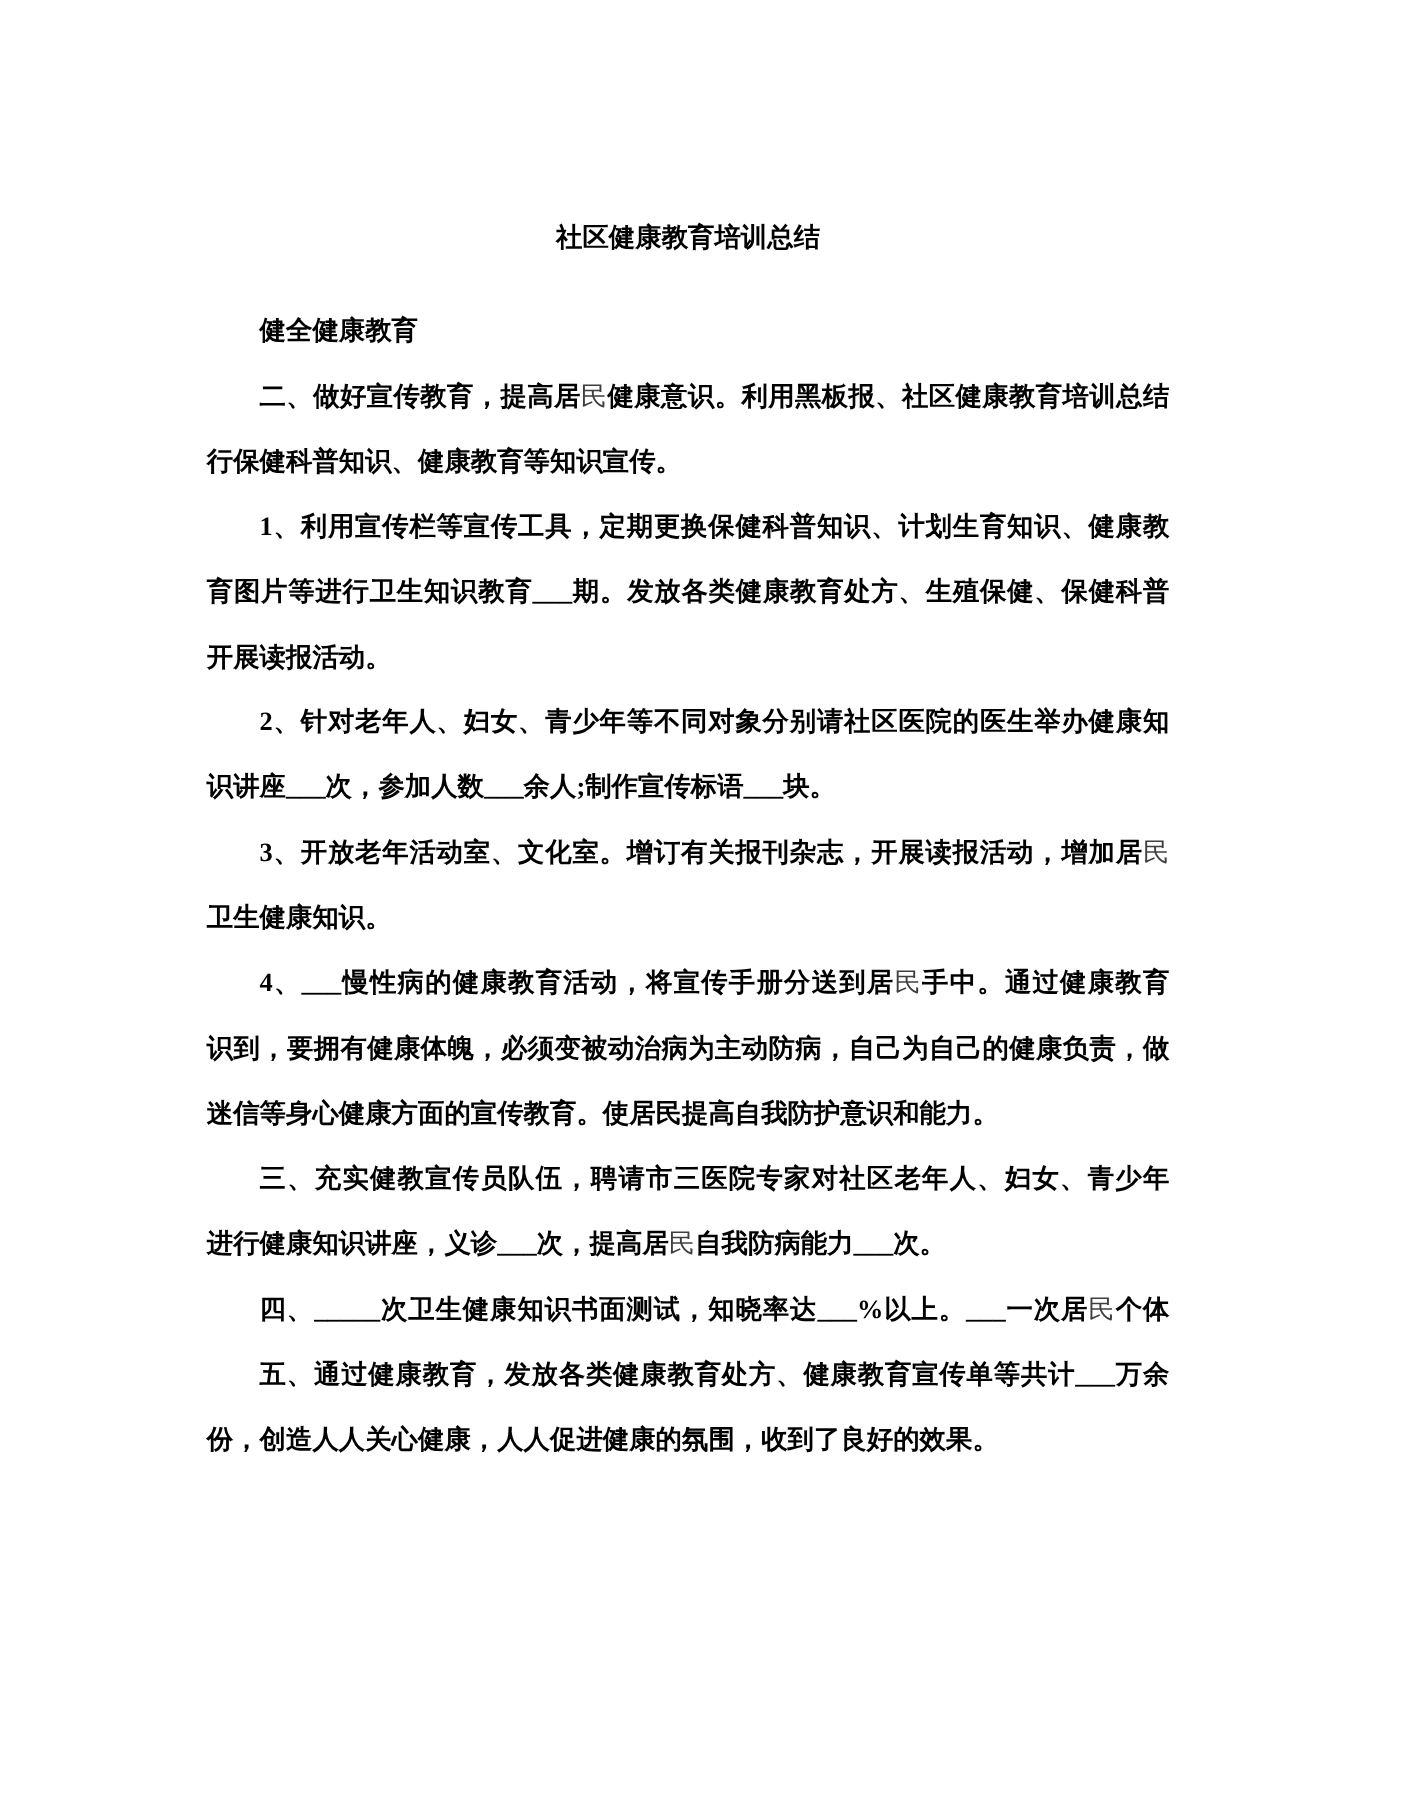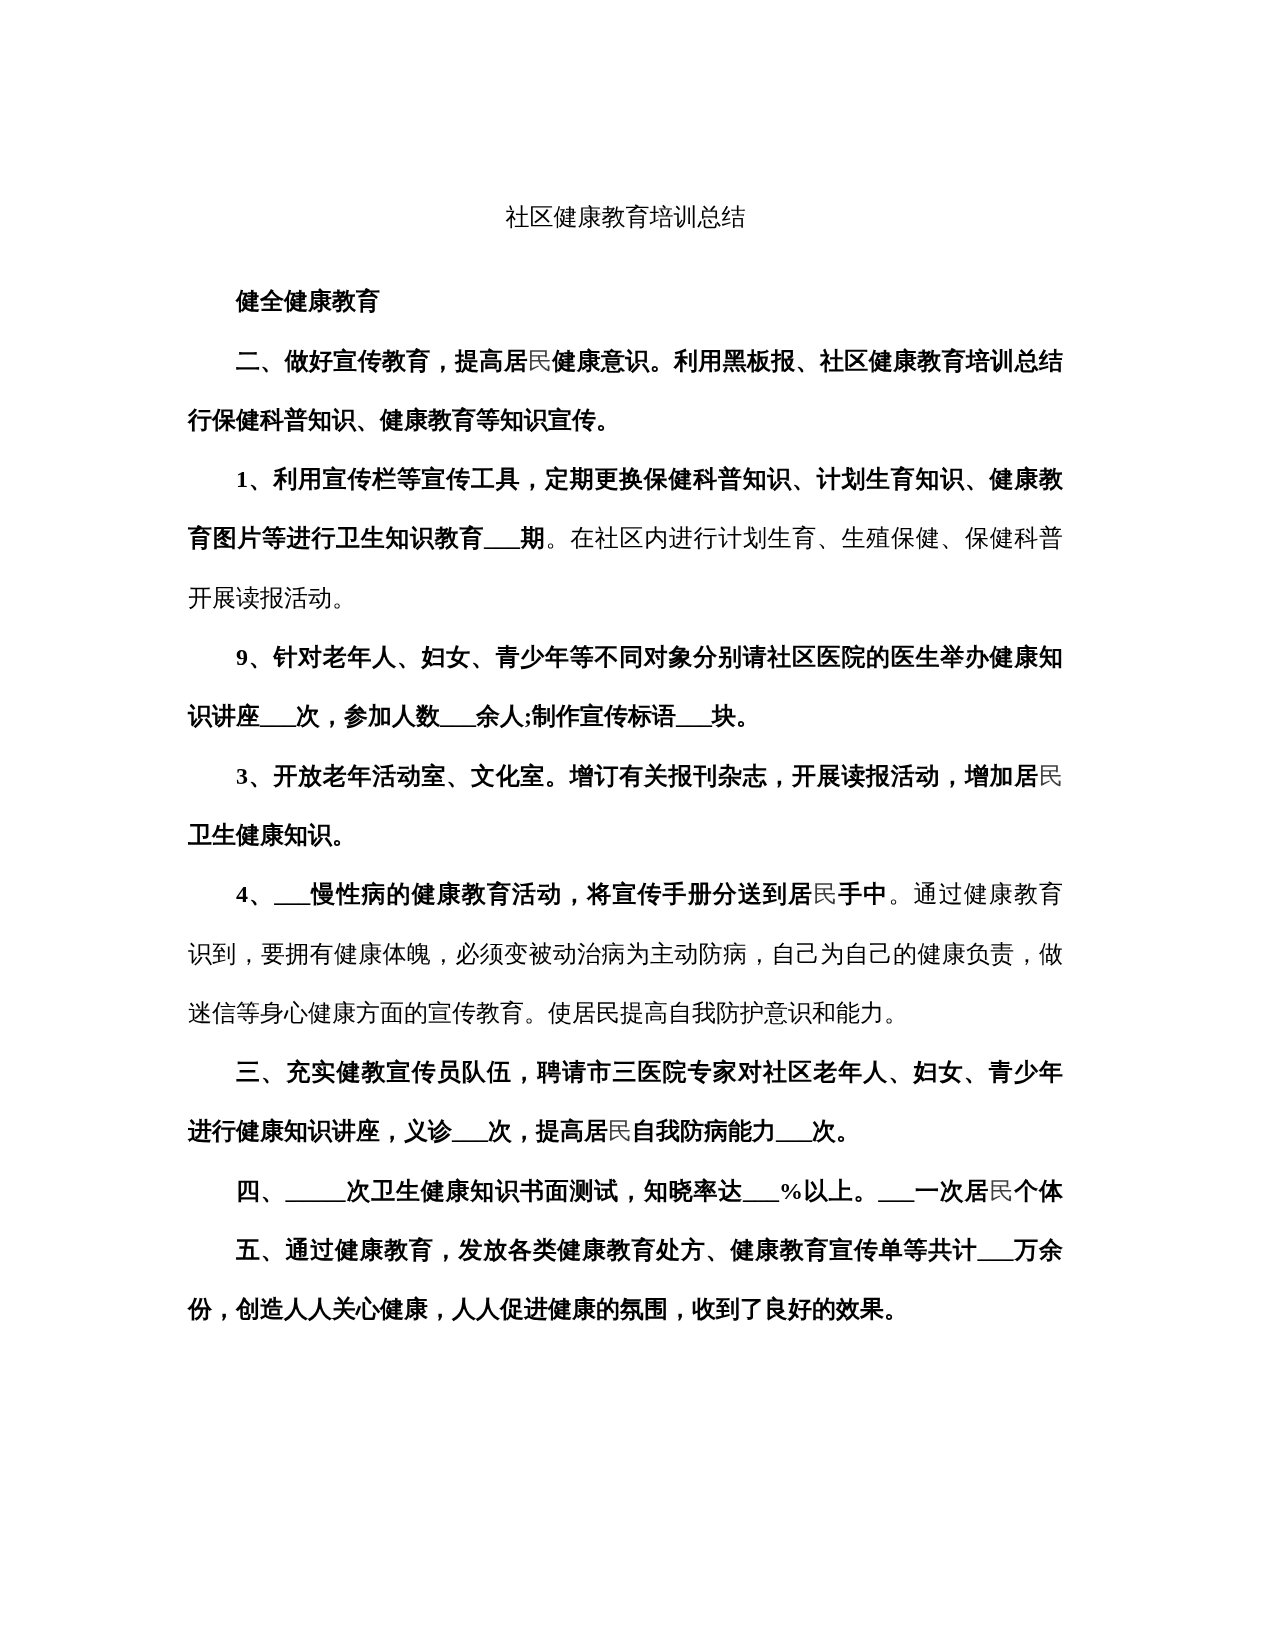--- a/index.html
+++ b/index.html
@@ -31,36 +31,36 @@
   .line.indent { text-indent: 48px; }
   .align-left   { text-align: left; }
   .align-center { text-align: center; }
   .align-fill   { text-align: justify; text-align-last: justify; }
   .line.title {
     margin-bottom: 25px;
     font-weight: 400;
   }
   .run { white-space: pre-wrap; }
   .w-bold   { font-weight: 700; margin-top: 16px; }
-  .w-normal { font-weight: 400; }
+  .w-normal { font-weight: 700; }
   .w-light  { font-weight: 400; color: #3f3f3f; }
 </style>
 <title>社区健康教育培训总结</title></head>
 <body>
 
 <div class="page">
   <div class="content">
       <div class="line align-center title"><span class="run w-normal">社区健康教育培训总结</span></div>
       <div class="line align-left indent"><span class="run w-bold">健全健康教育</span></div>
       <div class="line align-fill indent"><span class="run w-bold">二、做好宣传教育，提高居</span><span class="run w-light">民</span><span class="run w-bold">健康意识。利用黑板报、社区健康教育培训总结</span></div>
       <div class="line align-left"><span class="run w-bold">行保健科普知识、健康教育等知识宣传。</span></div>
       <div class="line align-fill indent"><span class="run w-bold">1、利用宣传栏等宣传工具，定期更换保健科普知识、计划生育知识、健康教</span></div>
-      <div class="line align-fill"><span class="run w-bold">育图片等进行卫生知识教育___期</span><span class="run w-normal">。在社区内进行计划生育、生殖保健、保健科普</span></div>
+      <div class="line align-fill"><span class="run w-bold">育图片等进行卫生知识教育___期</span><span class="run w-normal">。发放各类健康教育处方、生殖保健、保健科普</span></div>
       <div class="line align-left"><span class="run w-normal">开展读报活动。</span></div>
-      <div class="line align-fill indent"><span class="run w-bold">9、针对老年人、妇女、青少年等不同对象分别请社区医院的医生举办健康知</span></div>
+      <div class="line align-fill indent"><span class="run w-bold">2、针对老年人、妇女、青少年等不同对象分别请社区医院的医生举办健康知</span></div>
       <div class="line align-left"><span class="run w-bold">识讲座___次，参加人数___余人;制作宣传标语___块。</span></div>
       <div class="line align-fill indent"><span class="run w-bold">3、开放老年活动室、文化室。增订有关报刊杂志，开展读报活动，增加居</span><span class="run w-light">民</span></div>
       <div class="line align-left"><span class="run w-bold">卫生健康知识。</span></div>
       <div class="line align-fill indent"><span class="run w-bold">4、___慢性病的健康教育活动，将宣传手册分送到居</span><span class="run w-light">民</span><span class="run w-bold">手中</span><span class="run w-normal">。通过健康教育</span></div>
       <div class="line align-fill"><span class="run w-normal">识到，要拥有健康体魄，必须变被动治病为主动防病，自己为自己的健康负责，做</span></div>
       <div class="line align-left"><span class="run w-normal">迷信等身心健康方面的宣传教育。使居民提高自我防护意识和能力。</span></div>
       <div class="line align-fill indent"><span class="run w-bold">三、充实健教宣传员队伍，聘请市三医院专家对社区老年人、妇女、青少年</span></div>
       <div class="line align-left"><span class="run w-bold">进行健康知识讲座，义诊___次，提高居</span><span class="run w-light">民</span><span class="run w-bold">自我防病能力___次。</span></div>
       <div class="line align-fill indent"><span class="run w-bold">四、_____次卫生健康知识书面测试，知晓率达___%以上。___一次居</span><span class="run w-light">民</span><span class="run w-bold">个体</span></div>
       <div class="line align-fill indent"><span class="run w-bold">五、通过健康教育，发放各类健康教育处方、健康教育宣传单等共计___万余</span></div>

